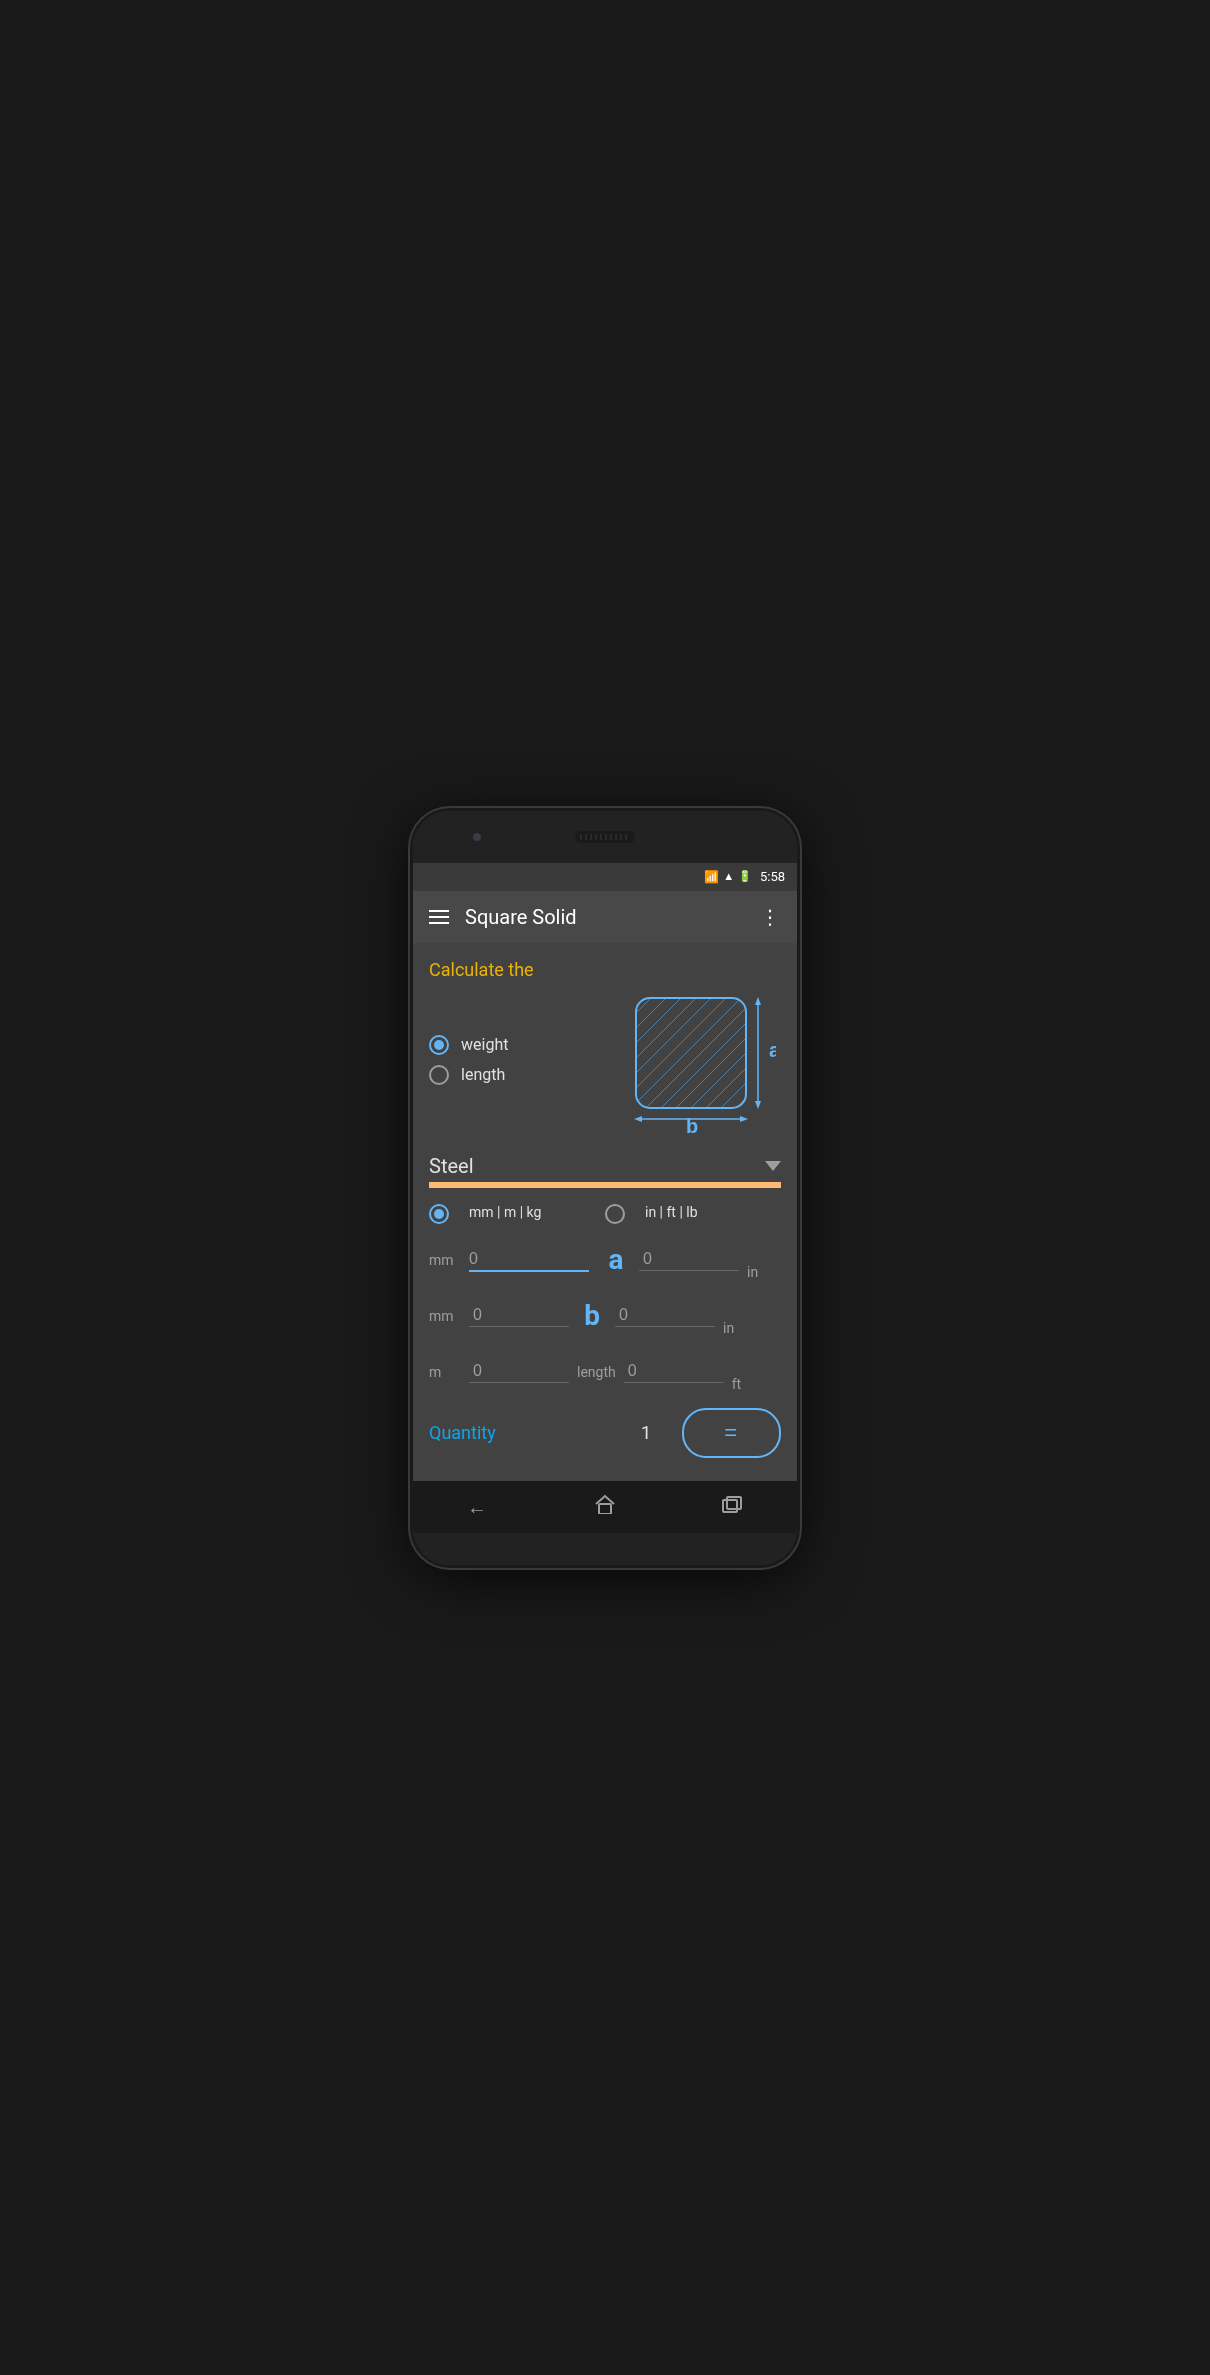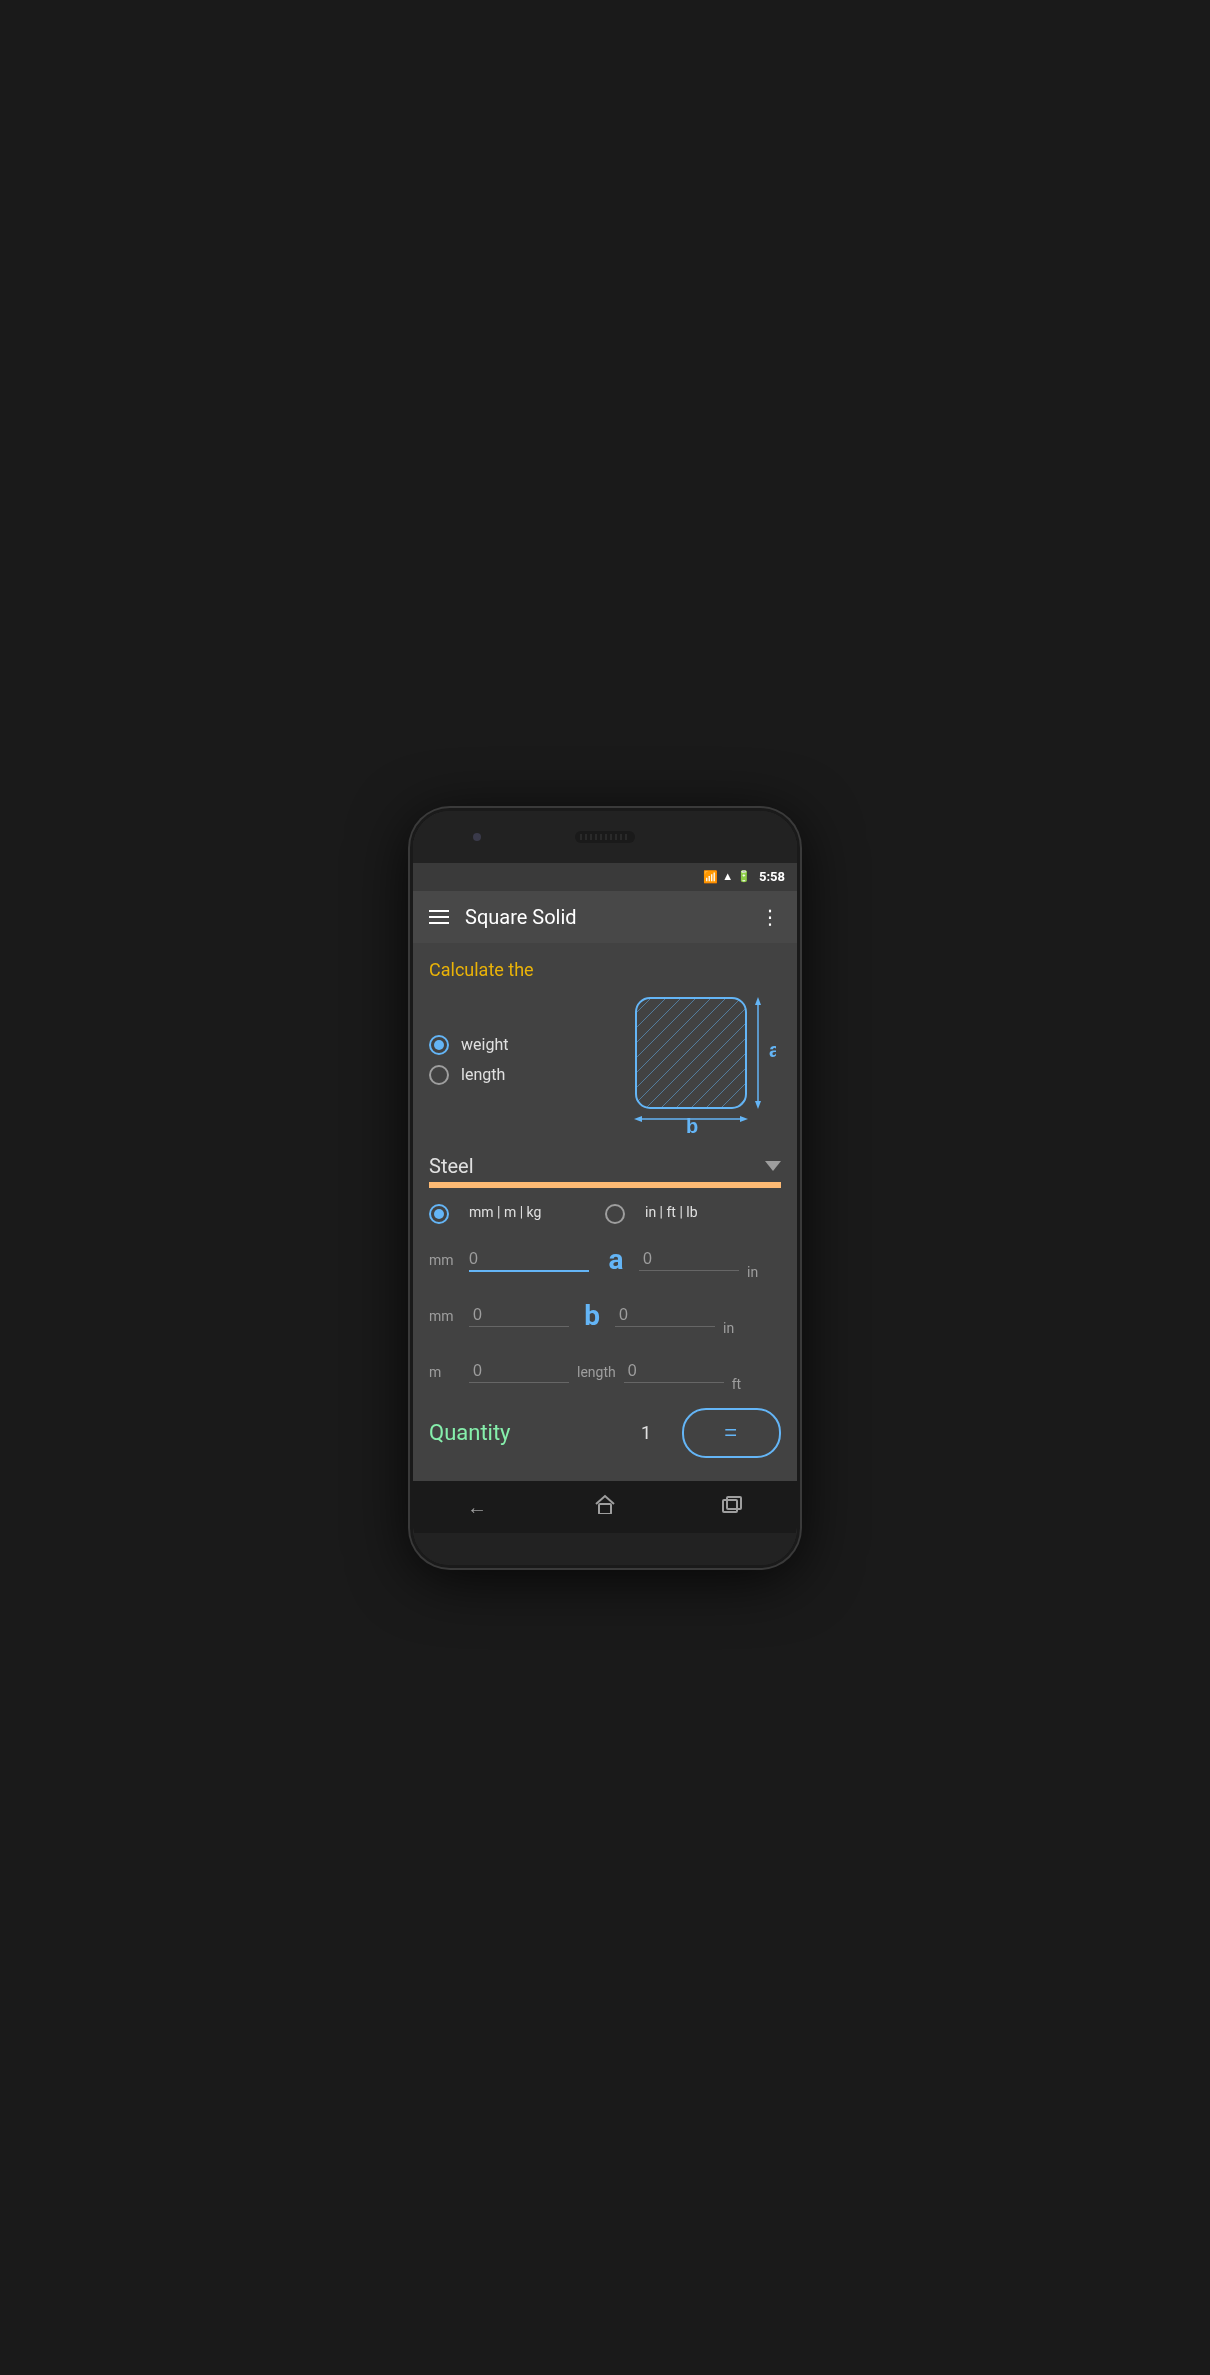--- a/index.html
+++ b/index.html
@@ -90,21 +90,21 @@
       font-size: 12px;
     }
     .signal-icon {
       font-size: 11px;
     }
     .battery-icon {
       font-size: 11px;
     }
     .time-text {
       font-size: 13px;
-      font-weight: 700;
+      font-weight: 400;
       color: #fff;
       margin-left: 4px;
     }
 
     
     .app-container {
       flex: 1;
       background: #424242;
       display: flex;
       flex-direction: column;
@@ -318,22 +318,22 @@
       margin: 0 8px;
     }
 
     
     .quantity-row {
       display: flex;
       align-items: center;
       margin-bottom: 8px;
     }
     .quantity-label {
-      color: #86efac;
-      font-size: 22px;
+      color: #0ea5e9;
+      font-size: 18px;
       flex: 1;
     }
     .quantity-value {
       color: #e0e0e0;
       font-size: 18px;
       margin-right: 16px;
       width: 40px;
       text-align: center;
     }
     .calculate-btn {

